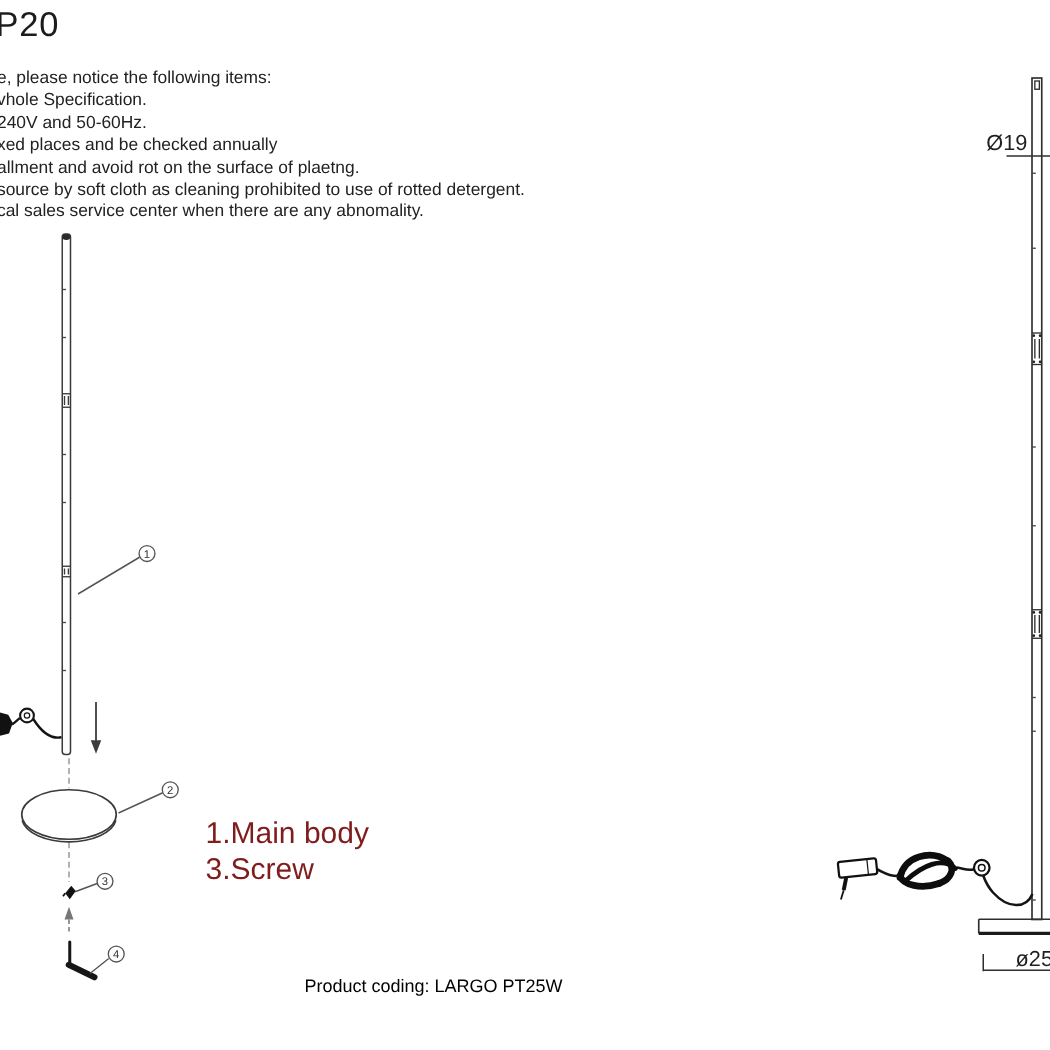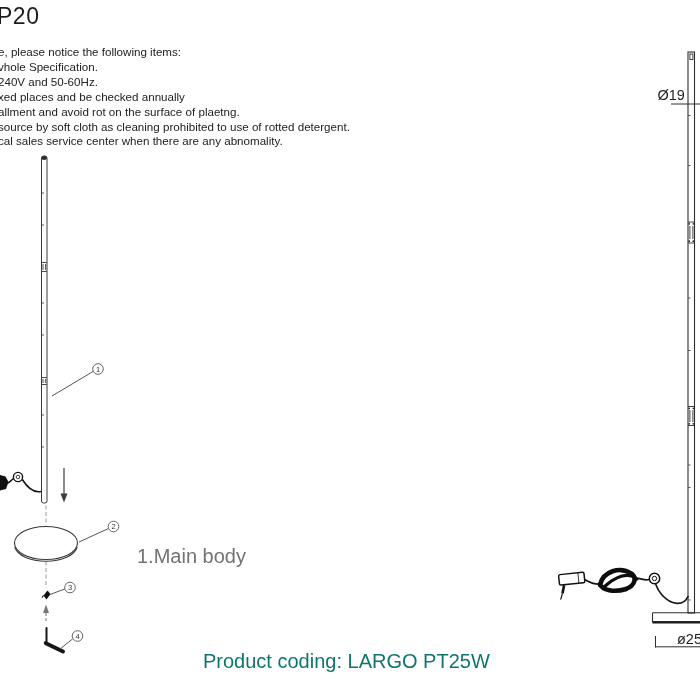--- a/index.html
+++ b/index.html
@@ -22,27 +22,27 @@
     left:-2px;top:45px;
     font-size:11.6px;
     line-height:14.9px;
     color:#222;
     white-space:nowrap;
   }
   #parts-list{
     left:137px;top:545px;
     font-size:20px;
     line-height:23.6px;
-    color:#737373;
+    color:#7f1d1d;
     white-space:nowrap;
   }
   #product-coding{
     left:203px;top:650px;
-    font-size:20px;
-    color:#0f766e;
+    font-size:12px;
+    color:#000000;
     white-space:nowrap;
   }
   svg{position:absolute;left:0;top:0;}
   svg text{font-family:"Liberation Sans", sans-serif;}
   .callout-num{font-size:7.5px;fill:#333;}
   .dim-label{font-size:14.5px;fill:#1f1f1f;}
 </style>
 </head>
 <body>
 
@@ -196,15 +196,16 @@
     </g>
 
     <line x1="655.5" y1="636" x2="655.5" y2="647.5" stroke="#2e2e2e" stroke-width="1"></line>
     <line x1="655.5" y1="646.8" x2="700" y2="646.8" stroke="#2e2e2e" stroke-width="1"></line>
     <text x="677" y="644" class="dim-label">ø25</text>
   </g>
 </svg>
 
 <div class="abs" id="parts-list">
   <div>1.Main body</div>
+  <div>3.Screw</div>
 </div>
 
 <div class="abs" id="product-coding">Product coding: LARGO PT25W</div>
 
 </body></html>

